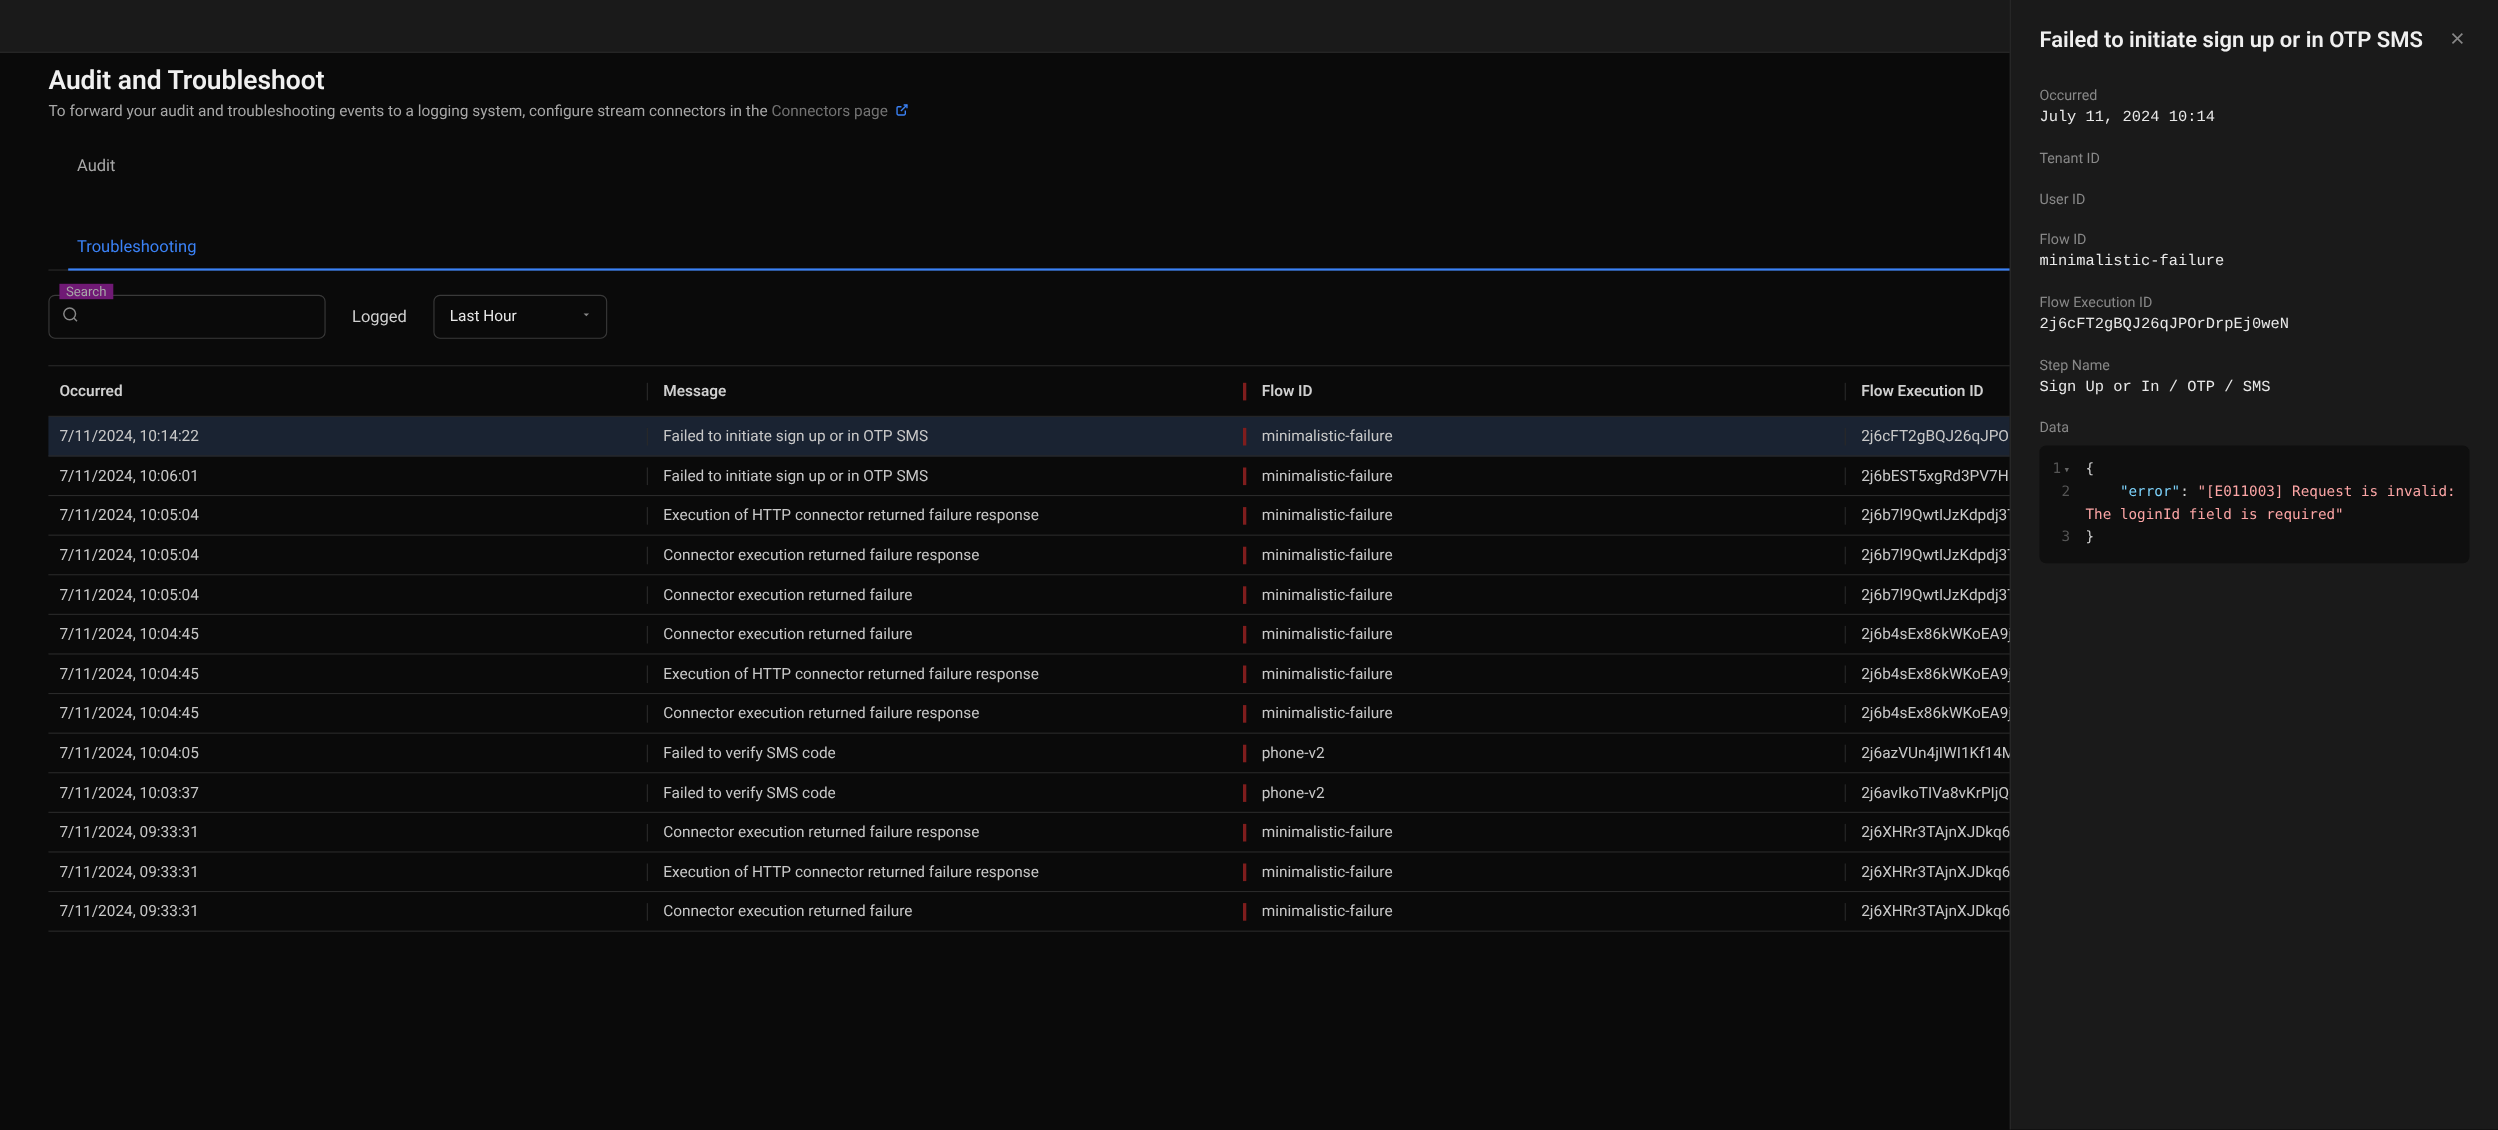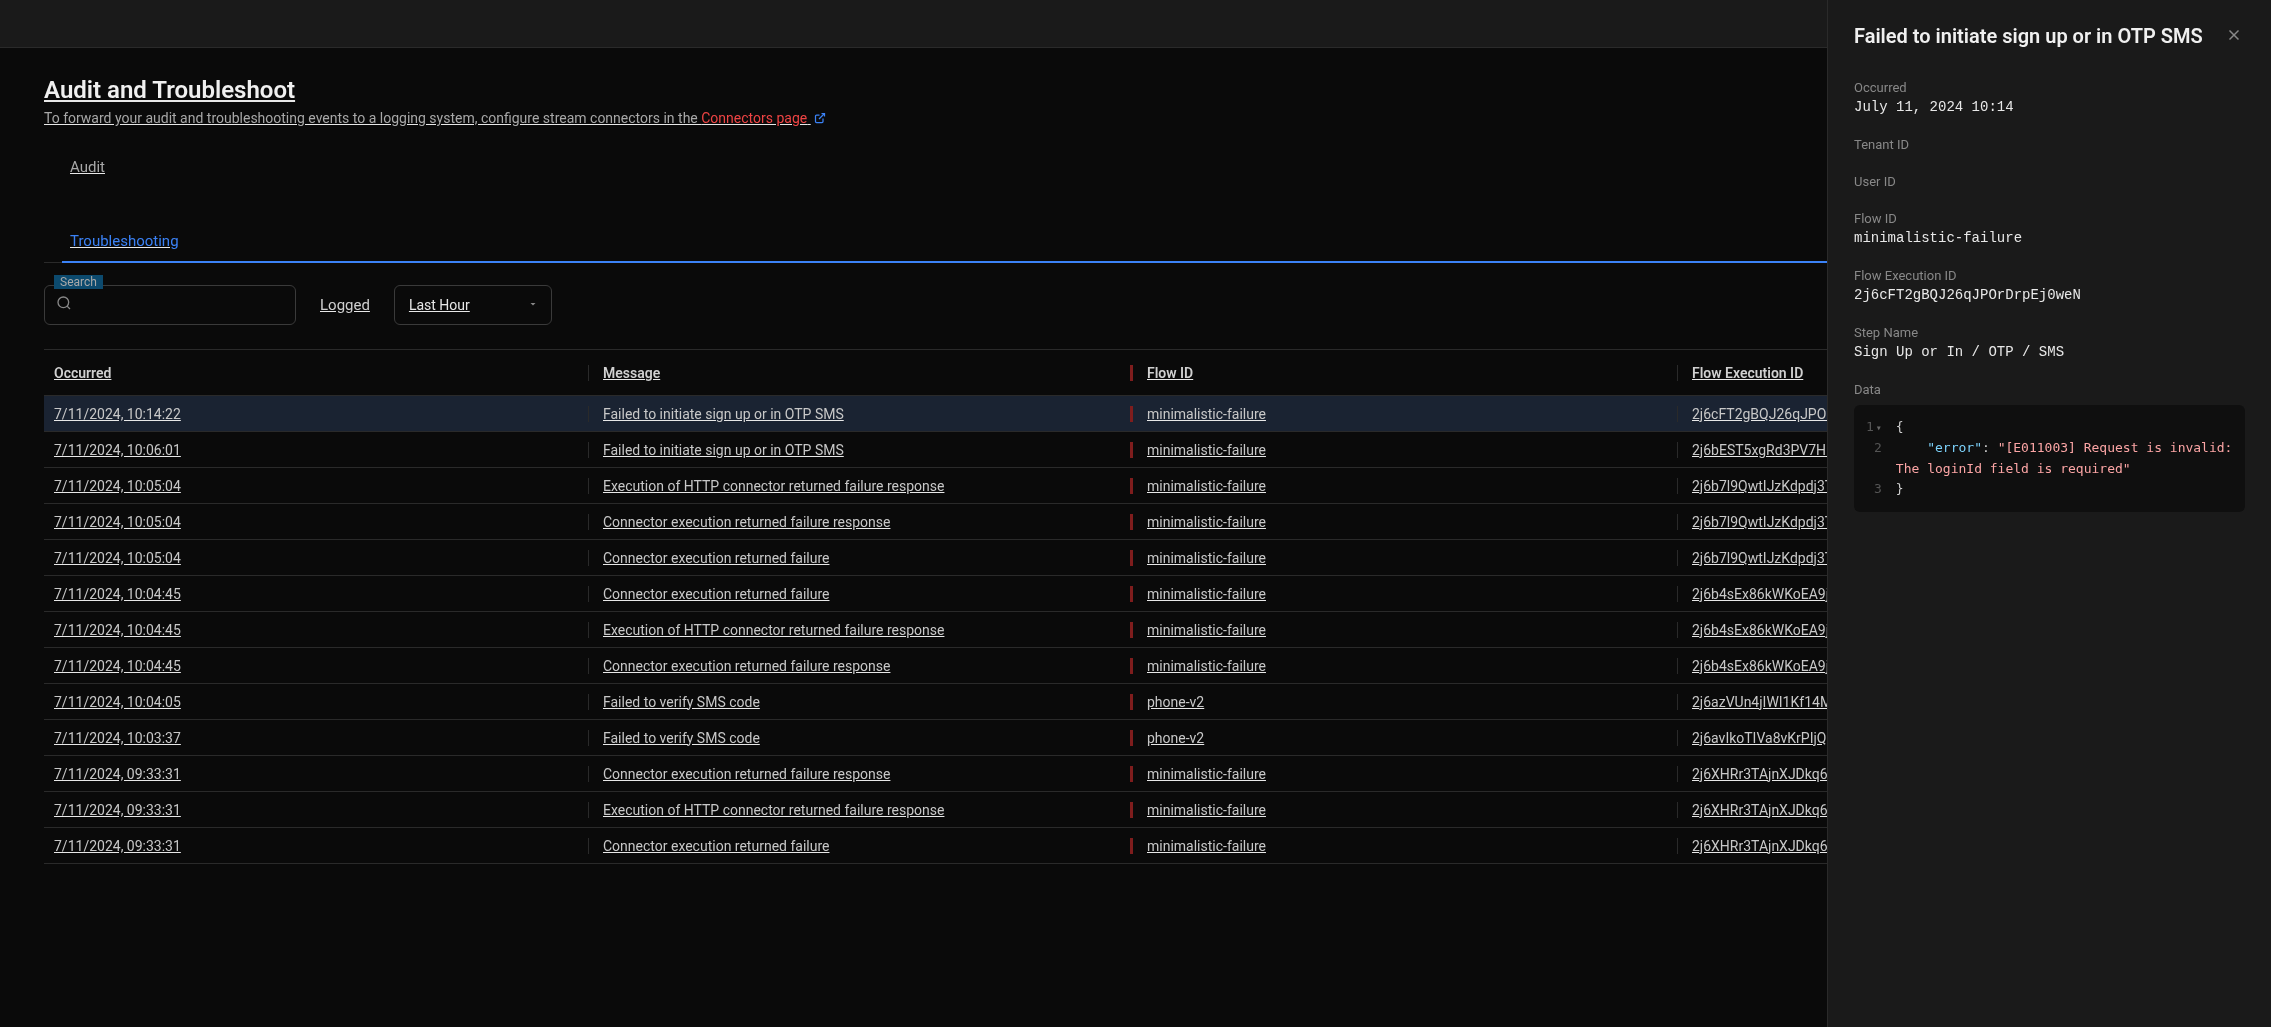--- a/index.html
+++ b/index.html
@@ -18,40 +18,39 @@
       position: relative;
     }
     
     .top-bar {
       height: 48px;
       background: #1a1a1a;
       border-bottom: 1px solid #2a2a2a;
     }
     
     .main-content {
-      padding: 28px 44px 0 44px;
+      padding: 11px 44px 0 44px;
       position: relative;
-      text-decoration: underline;
     }
     
     .page-title {
       font-size: 24px;
       font-weight: 600;
       color: #f0f0f0;
       margin-bottom: 6px;
     }
     
     .page-subtitle {
       font-size: 14px;
       color: #a8a8a8;
       margin-bottom: 20px;
     }
     
     .connectors-link {
-      color: #ef4444;
+      color: #737373;
       text-decoration: none;
       cursor: pointer;
     }
     
     .external-icon {
       display: inline-block;
       width: 12px;
       height: 12px;
       margin-left: 3px;
       vertical-align: -1px;
@@ -97,21 +96,21 @@
     
     .search-wrapper {
       position: relative;
       width: 252px;
     }
     
     .search-label {
       position: absolute;
       top: -10px;
       left: 10px;
-      background: #0c4a6e;
+      background: #701a75;
       padding: 0 6px;
       font-size: 12px;
       color: #a8a8a8;
     }
     
     .search-input {
       width: 100%;
       height: 40px;
       background: transparent;
       border: 1px solid #3a3a3a;

